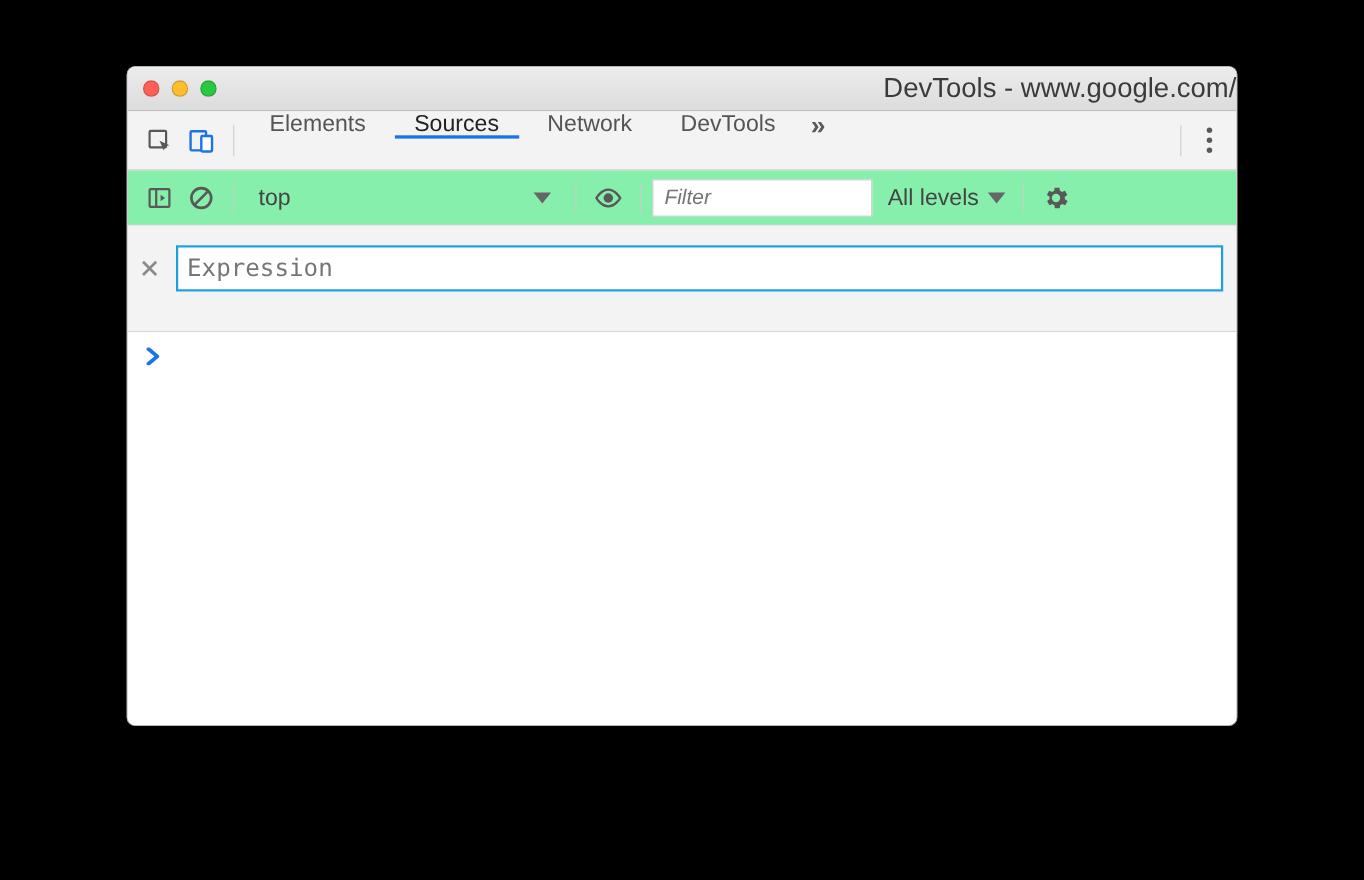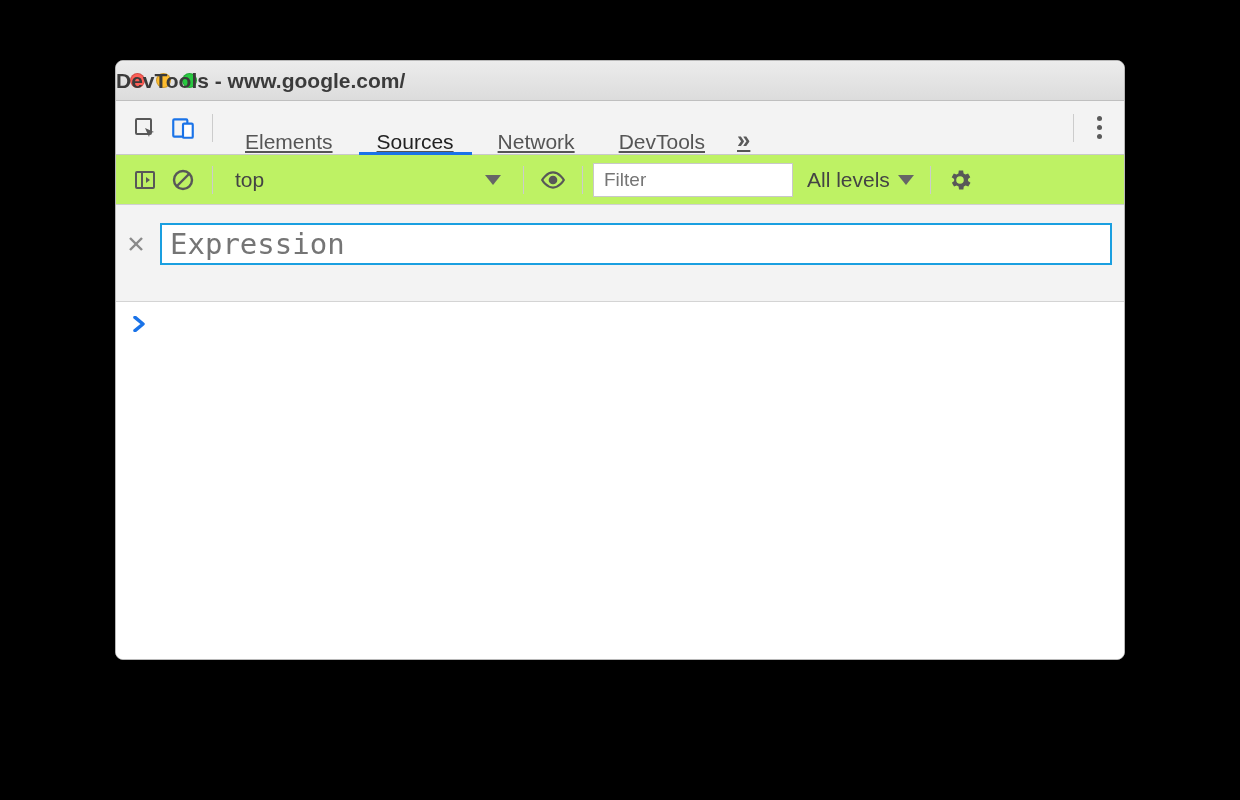--- a/index.html
+++ b/index.html
@@ -28,22 +28,22 @@
     display: flex; align-items: center;
     position: relative;
     flex: 0 0 auto;
   }
   .traffic { display:flex; gap:11px; margin-left:14px; }
   .dot { width:15px; height:15px; border-radius:50%; border:1px solid rgba(0,0,0,0.18); }
   .dot.red { background:#ff5f57; }
   .dot.yellow { background:#ffbd2e; }
   .dot.green { background:#28c940; }
   .title {
-    position:absolute; left:0; right:0; text-align:left;
-    font-size:21px; color:#3b3b3b; font-weight:700;
+    position:absolute; left:0; right:0; text-align:right;
+    font-size:25px; color:#3b3b3b; font-weight:400;
     pointer-events:none;
   }
 
   
   .tabs-bar {
     height: 54px;
     border-bottom: 1px solid #c9c9c9;
     display:flex; align-items:center;
     padding: 0 10px;
     font-size: 21px;
@@ -52,21 +52,21 @@
     background:#f3f3f3;
   }
   .icon-btn {
     width:34px; height:34px;
     display:flex; align-items:center; justify-content:center;
     color:#585858; border-radius:3px; margin: 0 2px;
   }
   .divider {
     width:1px; height:28px; background:#ccc; margin:0 10px;
   }
-  .tabs { display:flex; align-items:flex-end; height:100%; flex:1;text-decoration:underline; }
+  .tabs { display:flex; align-items:flex-start; height:100%; flex:1; }
   .tab {
     padding: 0 22px;
     display:flex; align-items:center;
     color:#555;
     font-size:21px;
     cursor:default;
     position:relative;
   }
   .tab.active { color:#222; }
   .tab.active::after {
@@ -78,21 +78,21 @@
   }
   .kebab {
     width:30px; display:flex; flex-direction:column; align-items:center; gap:4px;
   }
   .kebab span { width:5px; height:5px; background:#5a5a5a; border-radius:50%; }
 
   
   .console-toolbar {
     height: 50px;
     border-bottom: 1px solid #d0d0d0;
-    background:#bef264;
+    background:#86efac;
     display:flex; align-items:center;
     padding: 0 10px;
     flex: 0 0 auto;
   }
   .context-select {
     display:flex; align-items:center; gap:10px;
     font-size:21px; color:#444;
     padding: 0 12px;
     flex: 0 0 290px;
     justify-content: space-between;
@@ -101,20 +101,21 @@
     width:0; height:0;
     border-left:8px solid transparent;
     border-right:8px solid transparent;
     border-top:10px solid #666;
   }
   .filter-input {
     border:1px solid #c8c8c8; background:#fff;
     height:34px; width:200px;
     font-size:19px; padding:2px 10px; color:#888;
     font-family: inherit;
+    font-style: italic;
   }
   .levels {
     display:flex; align-items:center; gap:8px;
     font-size:21px; color:#444; margin-left:14px;justify-content:center;
   }
 
   
   .expr-area {
     background:#f3f3f3;
     border-bottom:1px solid #d4d4d4;
@@ -124,21 +125,21 @@
   }
   .expr-close {
     color:#888; font-size:20px; width:22px; text-align:center;
   }
   .expr-input {
     flex:1;
     border:2px solid #1a9fe0;
     height:42px;
     background:#fff;
     font-family: "Menlo","Consolas",monospace;
-    font-size:29px;
+    font-size:22px;
     color:#888;
     padding: 2px 8px;
   }
 
   
   .console-body {
     flex:1; background:#fff; padding:14px 16px;
   }
   .prompt {
     color:#1a73e8; font-weight:700; font-size:20px;

